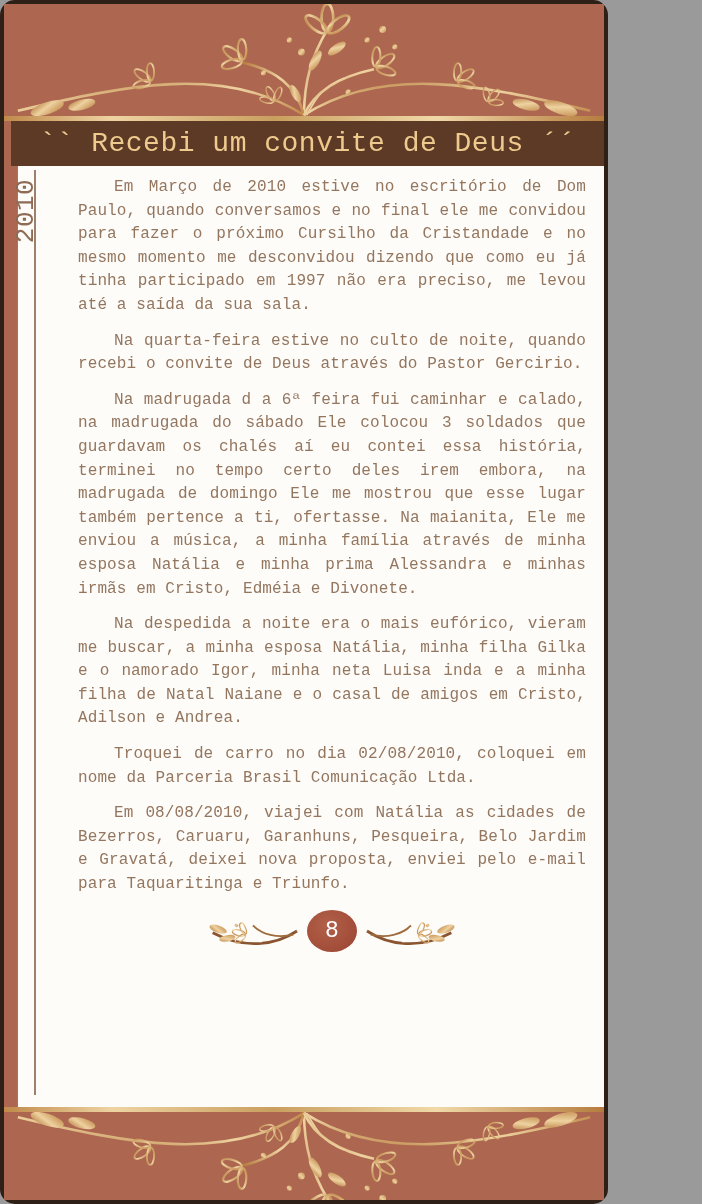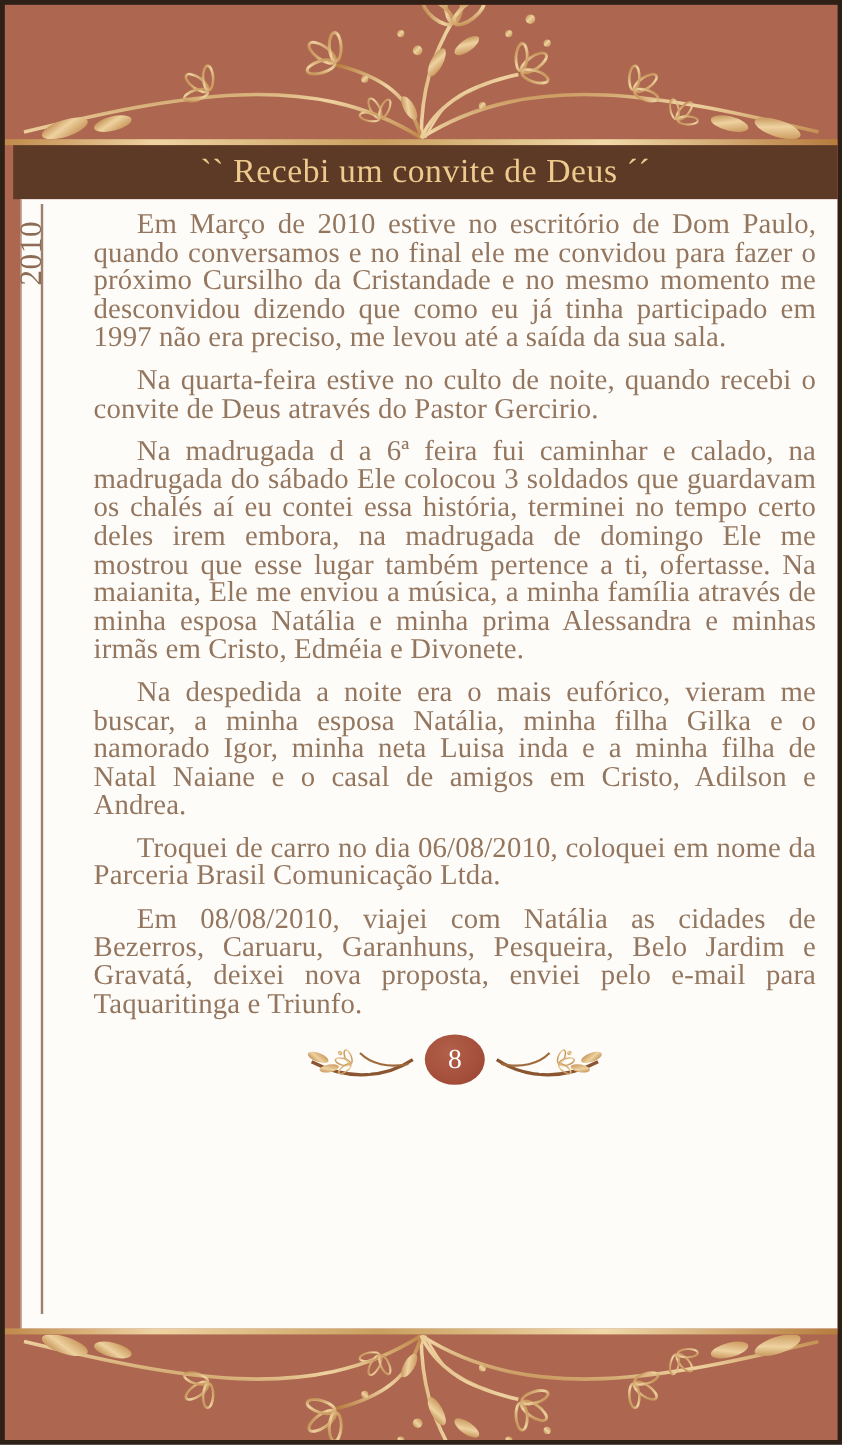--- a/index.html
+++ b/index.html
@@ -1,23 +1,24 @@
 <!DOCTYPE html>
 <html style="--terracotta: #ad6650; --frame: #2e1f17; --title-bar-bg: #5d3a26; --title-text: #eeca8e; --body-text: #94765f; --rule: #8d6b55; --badge-bg: #a04b37; --page-bg: #fdfcf9; --gold-light: #eed2a0; --gold-dark: #b67c3e;"><head>
 <meta charset="utf-8">
 <style>
   html,body { margin:0; padding:0; background:#9a9a9a; }
   * { box-sizing:border-box; }
 
   .page {
-    width:702px; height:1204px;
+    width:608px; height:1204px;
     background: var(--frame, #2e1f17);
     padding:4px;
     position:relative;
-    font-family:Liberation Serif, serif;
+    font-family:Liberation Mono, monospace;
+    border-radius:15px;
   }
   .inner {
     width:100%; height:100%;
     background: var(--terracotta, #ad6650);
     display:flex; flex-direction:column;
     overflow:hidden;
   }
 
   .band { position:relative; overflow:hidden; }
   .band-top { height:112px; }
@@ -65,21 +66,21 @@
   .v-rule {
     position:absolute;
     left:16px; top:4px; bottom:12px;
     width:2px;
     background:var(--rule, #8d6b55);
     opacity:0.85;
   }
 
   .paras p {
     margin:0 0 12px 0;
-    font-size:24px;
+    font-size:16px;
     line-height:23.6px;
     color:var(--body-text, #94765f);
     text-align:justify;
     text-indent:36px;
     letter-spacing:0.1px;
   }
   .paras p.attached { margin-top:-12px; }
 
   .badge-row {
     display:flex; align-items:center; justify-content:center;
@@ -183,21 +184,21 @@
 
     <div class="content">
       <div class="year">2010</div>
       <div class="v-rule"></div>
 
       <div class="paras">
           <p class="">Em Março de 2010 estive no escritório de Dom Paulo, quando conversamos e no final ele me convidou para fazer o próximo Cursilho da Cristandade e no mesmo momento me desconvidou dizendo que como eu já tinha participado em 1997 não era preciso, me levou até a saída da sua sala.</p>
           <p class="">Na quarta-feira estive no culto de noite, quando recebi o convite de Deus através do Pastor Gercirio.</p>
           <p class="">Na madrugada d a 6ª feira fui caminhar e calado, na madrugada do sábado Ele colocou 3 soldados que guardavam os chalés aí eu contei essa história, terminei no tempo certo deles irem embora, na madrugada de domingo Ele me mostrou que esse lugar também pertence a ti, ofertasse. Na maianita, Ele me enviou a música, a minha família através de minha esposa Natália e minha prima Alessandra e minhas irmãs em Cristo, Edméia e Divonete.</p>
           <p class="">Na despedida a noite era o mais eufórico, vieram me buscar, a minha esposa Natália, minha filha Gilka e o namorado Igor, minha neta Luisa inda e a minha filha de Natal Naiane e o casal de amigos em Cristo, Adilson e Andrea.</p>
-          <p class="">Troquei de carro no dia 06/08/2010, coloquei em nome da Parceria Brasil Comunicação Ltda.</p>
+          <p class="">Troquei de carro no dia 02/08/2010, coloquei em nome da Parceria Brasil Comunicação Ltda.</p>
           <p class="">Em 08/08/2010, viajei com Natália as cidades de Bezerros, Caruaru, Garanhuns, Pesqueira, Belo Jardim e Gravatá, deixei nova proposta, enviei pelo e-mail para Taquaritinga e Triunfo.</p>
         </div>
 
       <div class="badge-row">
         <svg class="flourish" viewBox="0 0 104 48">
           <use href="#flg"></use>
         </svg>
         <div class="badge">
           <span>8</span>
         </div>

